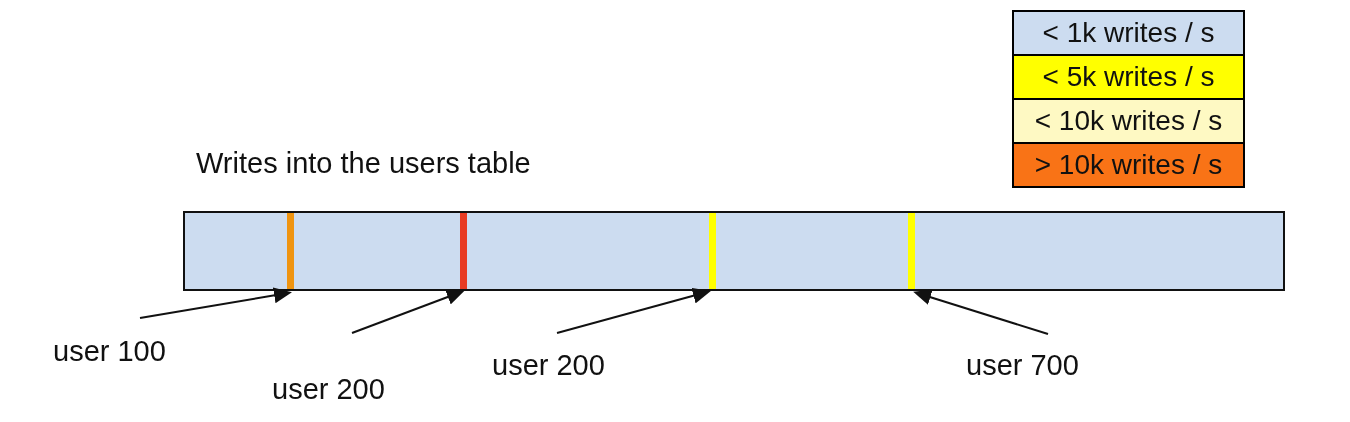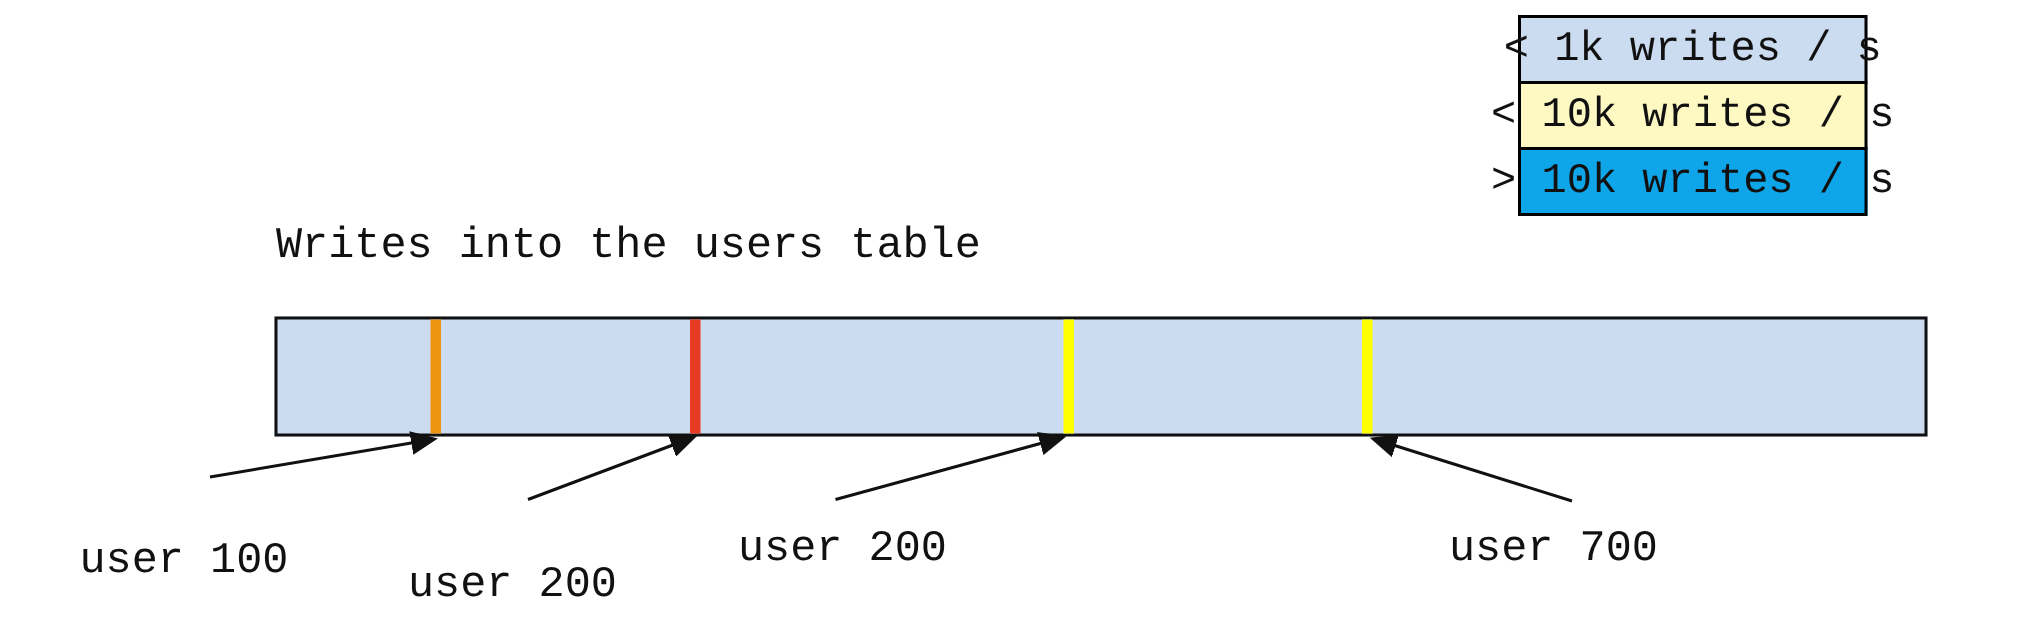--- a/index.html
+++ b/index.html
@@ -1,26 +1,26 @@
 <!DOCTYPE html>
 <html><head>
 <meta charset="utf-8">
 <style>
   html,body{margin:0;padding:0;background:#ffffff;}
   .canvas{
     position:relative;
     width:1350px;height:422px;
     background:#ffffff;
-    font-family:Liberation Mono, monospace;
+    font-family:Liberation Sans, sans-serif;
     color:#111;
     overflow:hidden;
   }
   .title{
     position:absolute;
-    left:184px;top:147px;
+    left:196px;top:147px;
     font-size:29px;
     white-space:nowrap;
   }
   .legend{
     position:absolute;
     left:1012px;top:10px;
     width:233px;
     display:flex;flex-direction:column;
   }
   .legend-row{
@@ -48,38 +48,41 @@
   .arrows{
     position:absolute;
     left:0;top:0;width:1350px;height:422px;
     pointer-events:none;
   }
   .user-label{
     position:absolute;
     font-size:29px;
     white-space:nowrap;
   }
-  .u1{left:53px;top:335px;margin-top:22px;}
+  .u1{left:53px;top:335px;}
   .u2{left:272px;top:350px;margin-top:23px;}
   .u3{left:492px;top:349px;}
   .u4{left:966px;top:349px;}
 </style>
 </head>
 <body>
 
 <div class="canvas">
 
   <div class="legend">
       <div class="legend-row" style="background: rgb(204, 220, 240);">
         <span>&lt; 1k writes / s</span>
       </div>
+      <div class="legend-row" style="background: rgb(255, 255, 0);">
+        <span>&lt; 5k writes / s</span>
+      </div>
       <div class="legend-row" style="background: #fef9c3;">
         <span>&lt; 10k writes / s</span>
       </div>
-      <div class="legend-row" style="background: #0ea5e9;">
+      <div class="legend-row" style="background: #f97316;">
         <span>&gt; 10k writes / s</span>
       </div>
     </div>
 
   <div class="title">Writes into the users table</div>
 
   <div class="band" style="background: rgb(204, 220, 240);">
       <div class="marker" style="left: calc(9.65% - 3.5px); background: rgb(239, 148, 16);"></div>
       <div class="marker" style="left: calc(25.4% - 3.5px); background: rgb(232, 59, 35);"></div>
       <div class="marker" style="left: calc(48% - 3.5px); background: rgb(255, 255, 0);"></div>

